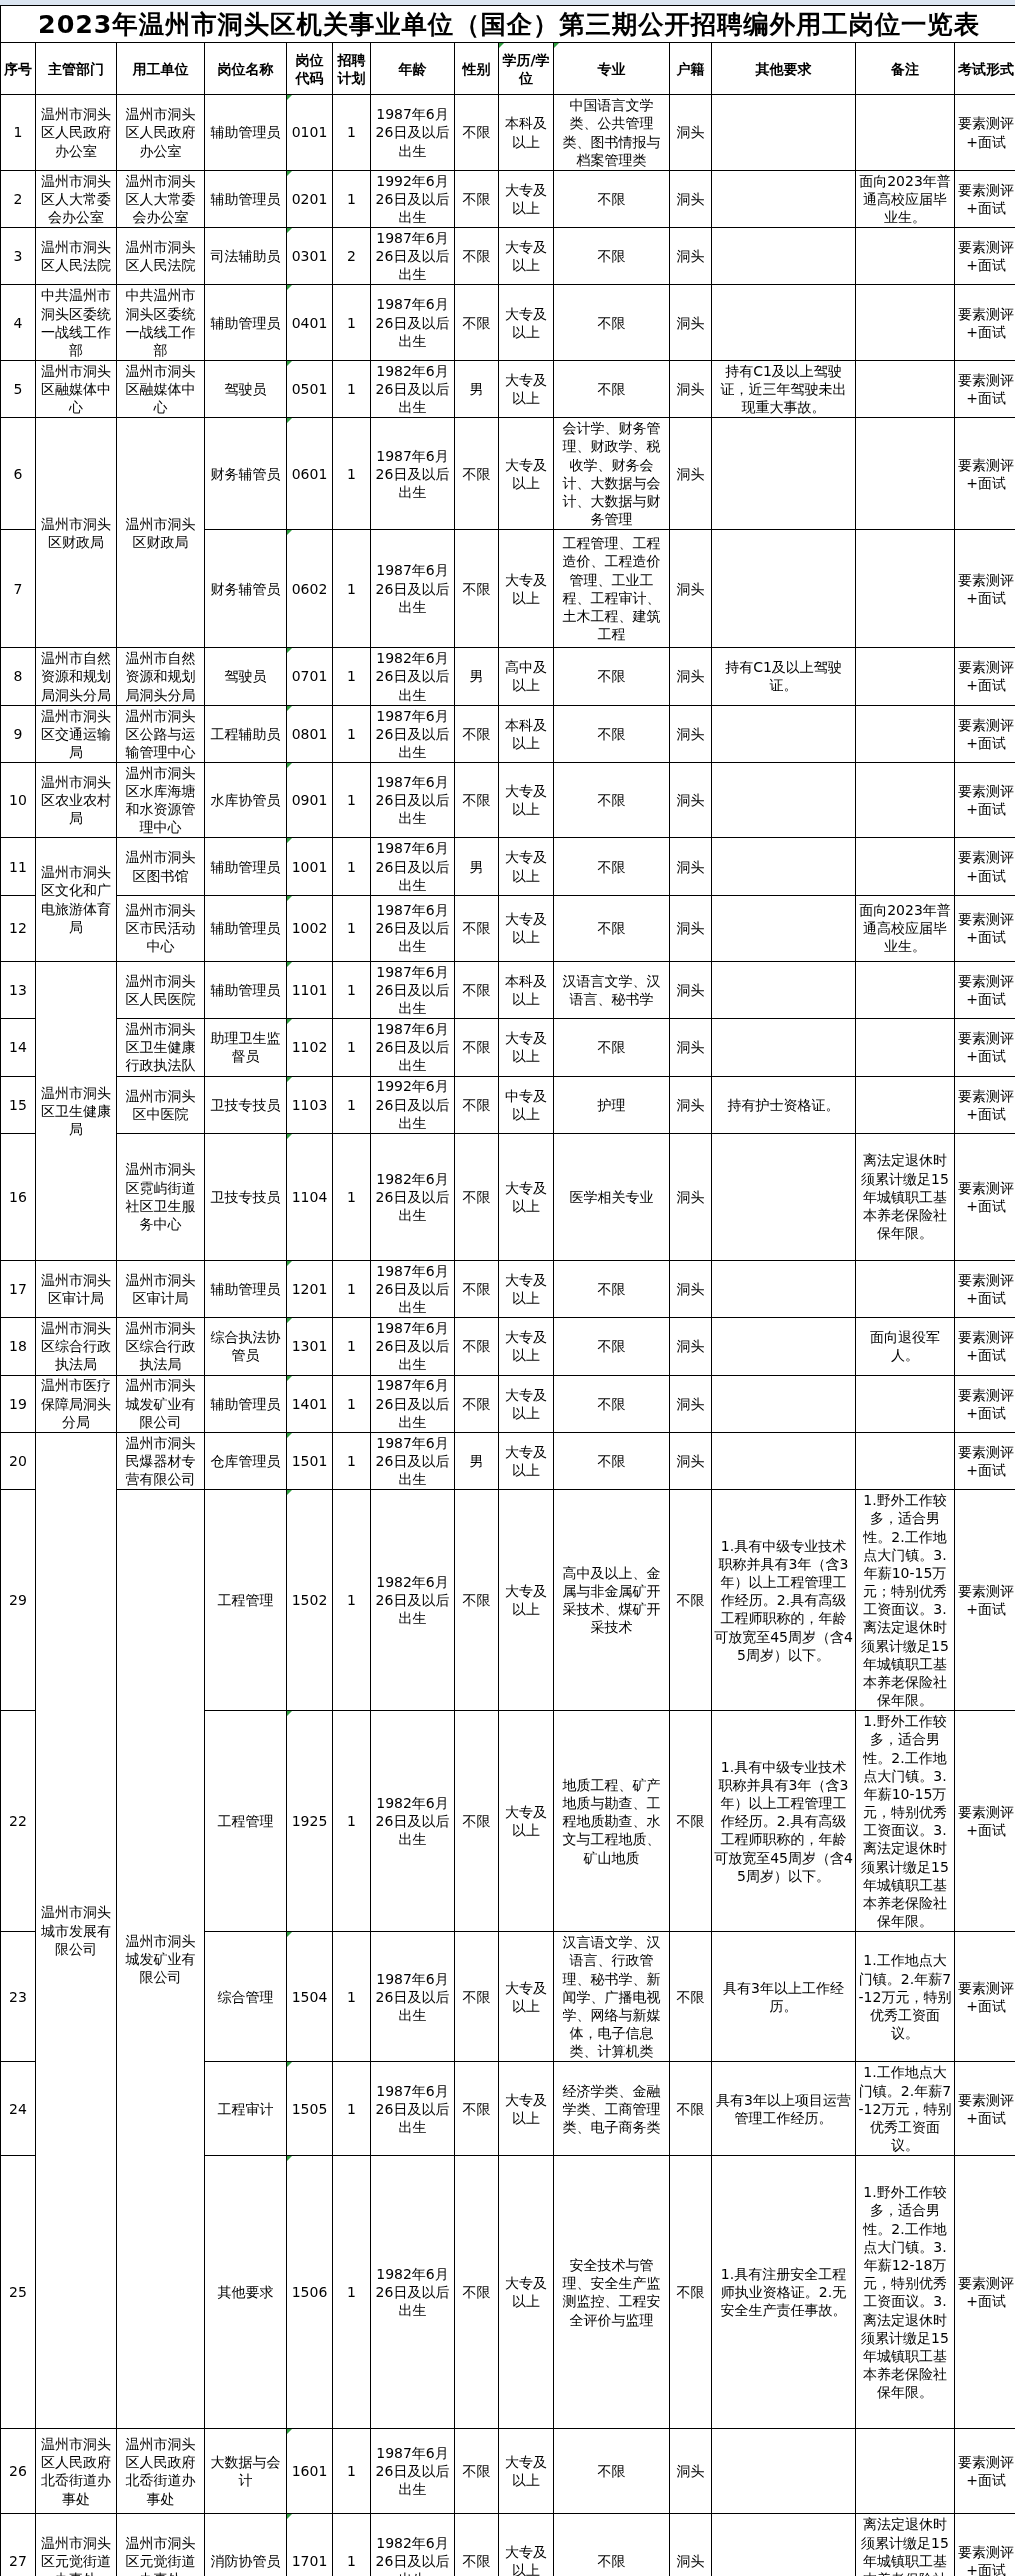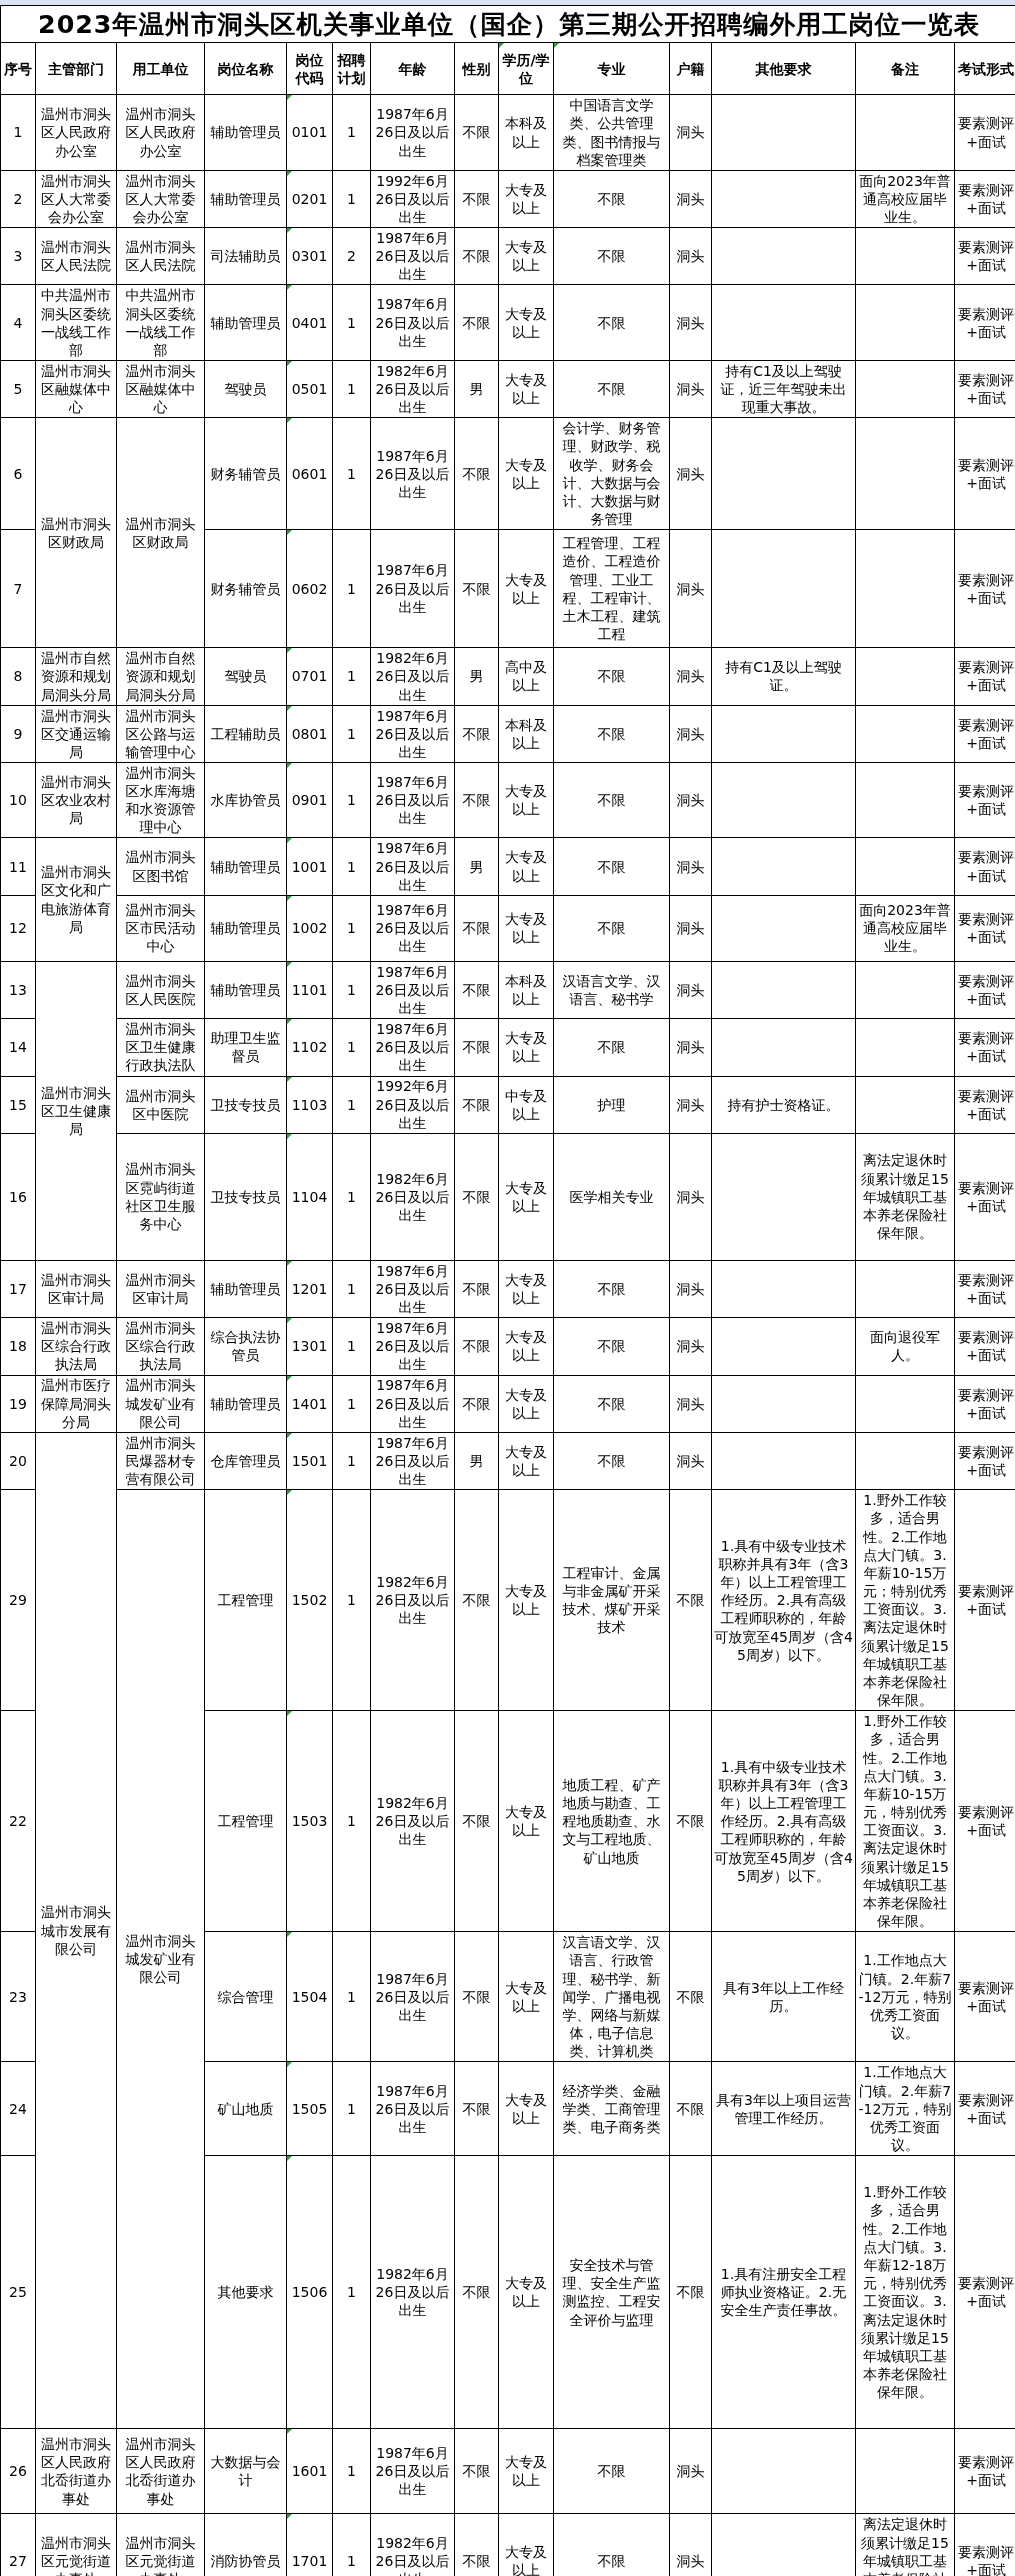--- a/index.html
+++ b/index.html
@@ -394,30 +394,30 @@
         </tr>
         <tr>
           <td>29</td>
           <td rowspan="5">温州市洞头城发矿业有限公司</td>
           <td>工程管理</td>
           <td class="flag">1502</td>
           <td>1</td>
           <td>1982年6月26日及以后出生</td>
           <td>不限</td>
           <td>大专及以上</td>
-          <td>工程审计、金属与非金属矿开采技术、煤矿开采技术</td>
+          <td>高中及以上、金属与非金属矿开采技术、煤矿开采技术</td>
           <td>不限</td>
           <td>1.具有中级专业技术职称并具有3年（含3年）以上工程管理工作经历。2.具有高级工程师职称的，年龄可放宽至45周岁（含45周岁）以下。</td>
           <td>1.野外工作较多，适合男性。2.工作地点大门镇。3.年薪10-15万元；特别优秀工资面议。3.离法定退休时须累计缴足15年城镇职工基本养老保险社保年限。</td>
           <td>要素测评+面试</td>
         </tr>
         <tr>
           <td>22</td>
           <td>工程管理</td>
-          <td class="flag">1503</td>
+          <td class="flag">1925</td>
           <td>1</td>
           <td>1982年6月26日及以后出生</td>
           <td>不限</td>
           <td>大专及以上</td>
           <td>地质工程、矿产地质与勘查、工程地质勘查、水文与工程地质、矿山地质</td>
           <td>不限</td>
           <td>1.具有中级专业技术职称并具有3年（含3年）以上工程管理工作经历。2.具有高级工程师职称的，年龄可放宽至45周岁（含45周岁）以下。</td>
           <td>1.野外工作较多，适合男性。2.工作地点大门镇。3.年薪10-15万元，特别优秀工资面议。3.离法定退休时须累计缴足15年城镇职工基本养老保险社保年限。</td>
           <td>要素测评+面试</td>
         </tr>
@@ -430,21 +430,21 @@
           <td>不限</td>
           <td>大专及以上</td>
           <td>汉言语文学、汉语言、行政管理、秘书学、新闻学、广播电视学、网络与新媒体，电子信息类、计算机类</td>
           <td>不限</td>
           <td>具有3年以上工作经历。</td>
           <td>1.工作地点大门镇。2.年薪7-12万元，特别优秀工资面议。</td>
           <td>要素测评+面试</td>
         </tr>
         <tr>
           <td>24</td>
-          <td>矿山地质</td>
+          <td>工程审计</td>
           <td class="flag">1505</td>
           <td>1</td>
           <td>1987年6月26日及以后出生</td>
           <td>不限</td>
           <td>大专及以上</td>
           <td>经济学类、金融学类、工商管理类、电子商务类</td>
           <td>不限</td>
           <td>具有3年以上项目运营管理工作经历。</td>
           <td>1.工作地点大门镇。2.年薪7-12万元，特别优秀工资面议。</td>
           <td>要素测评+面试</td>

